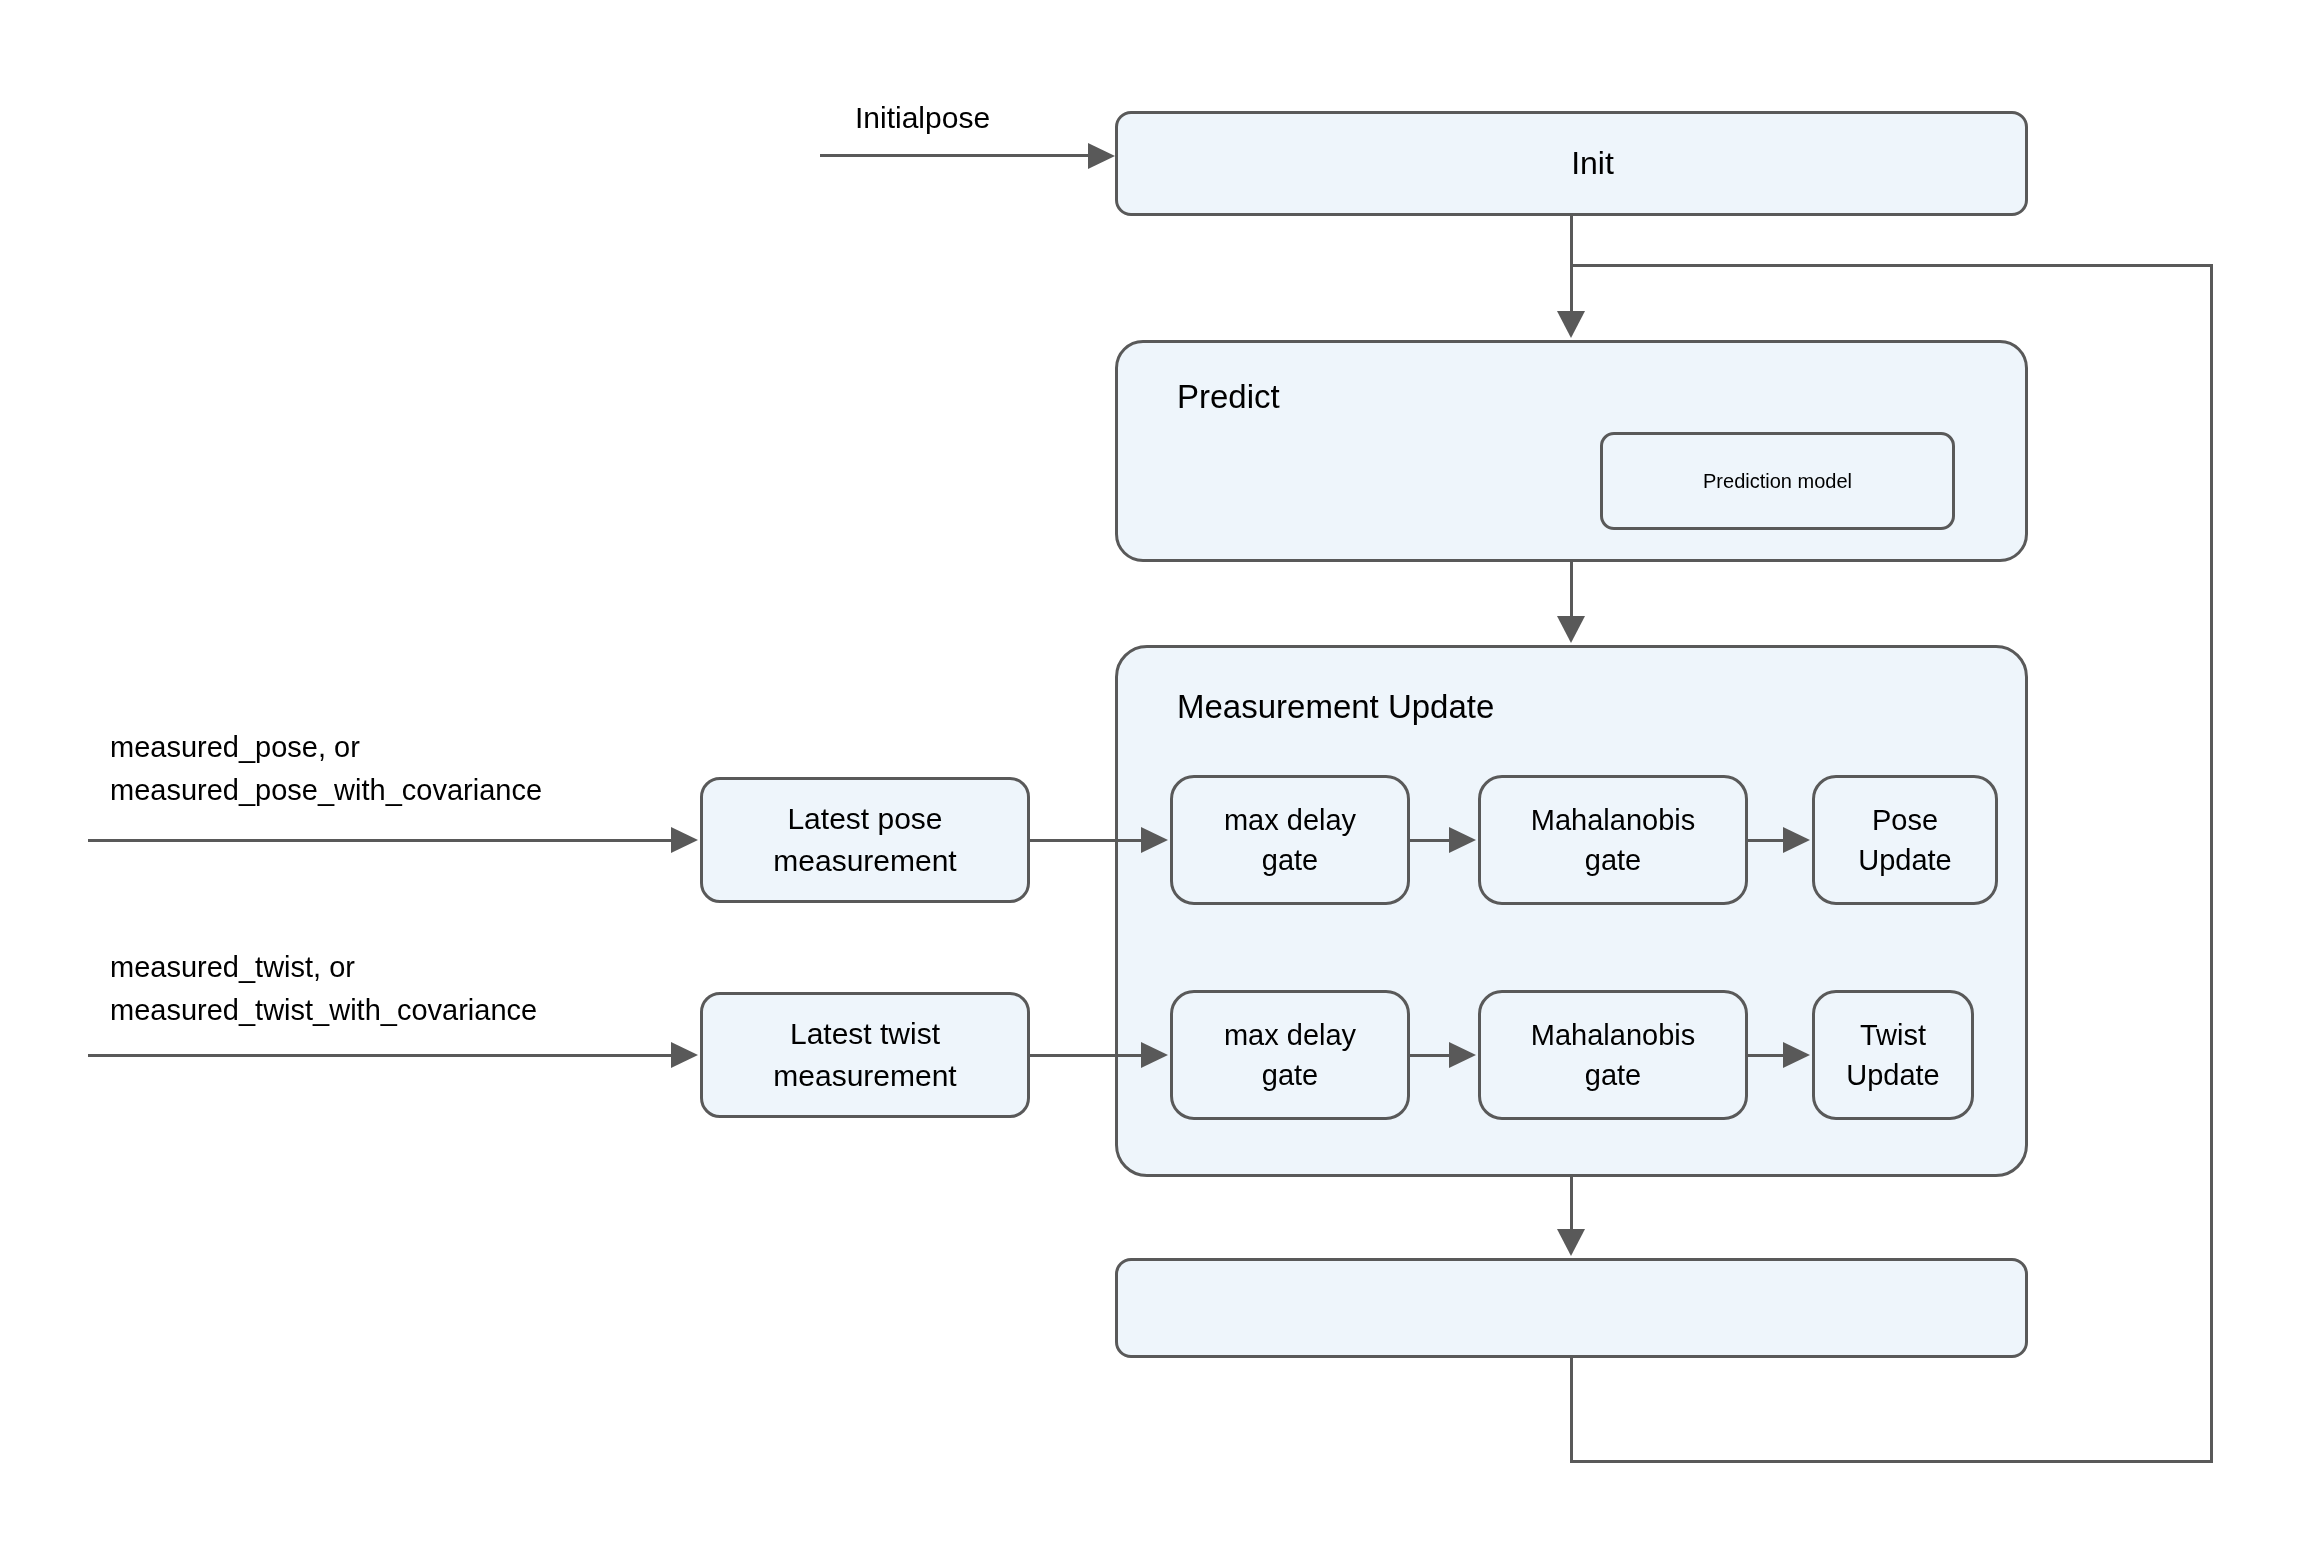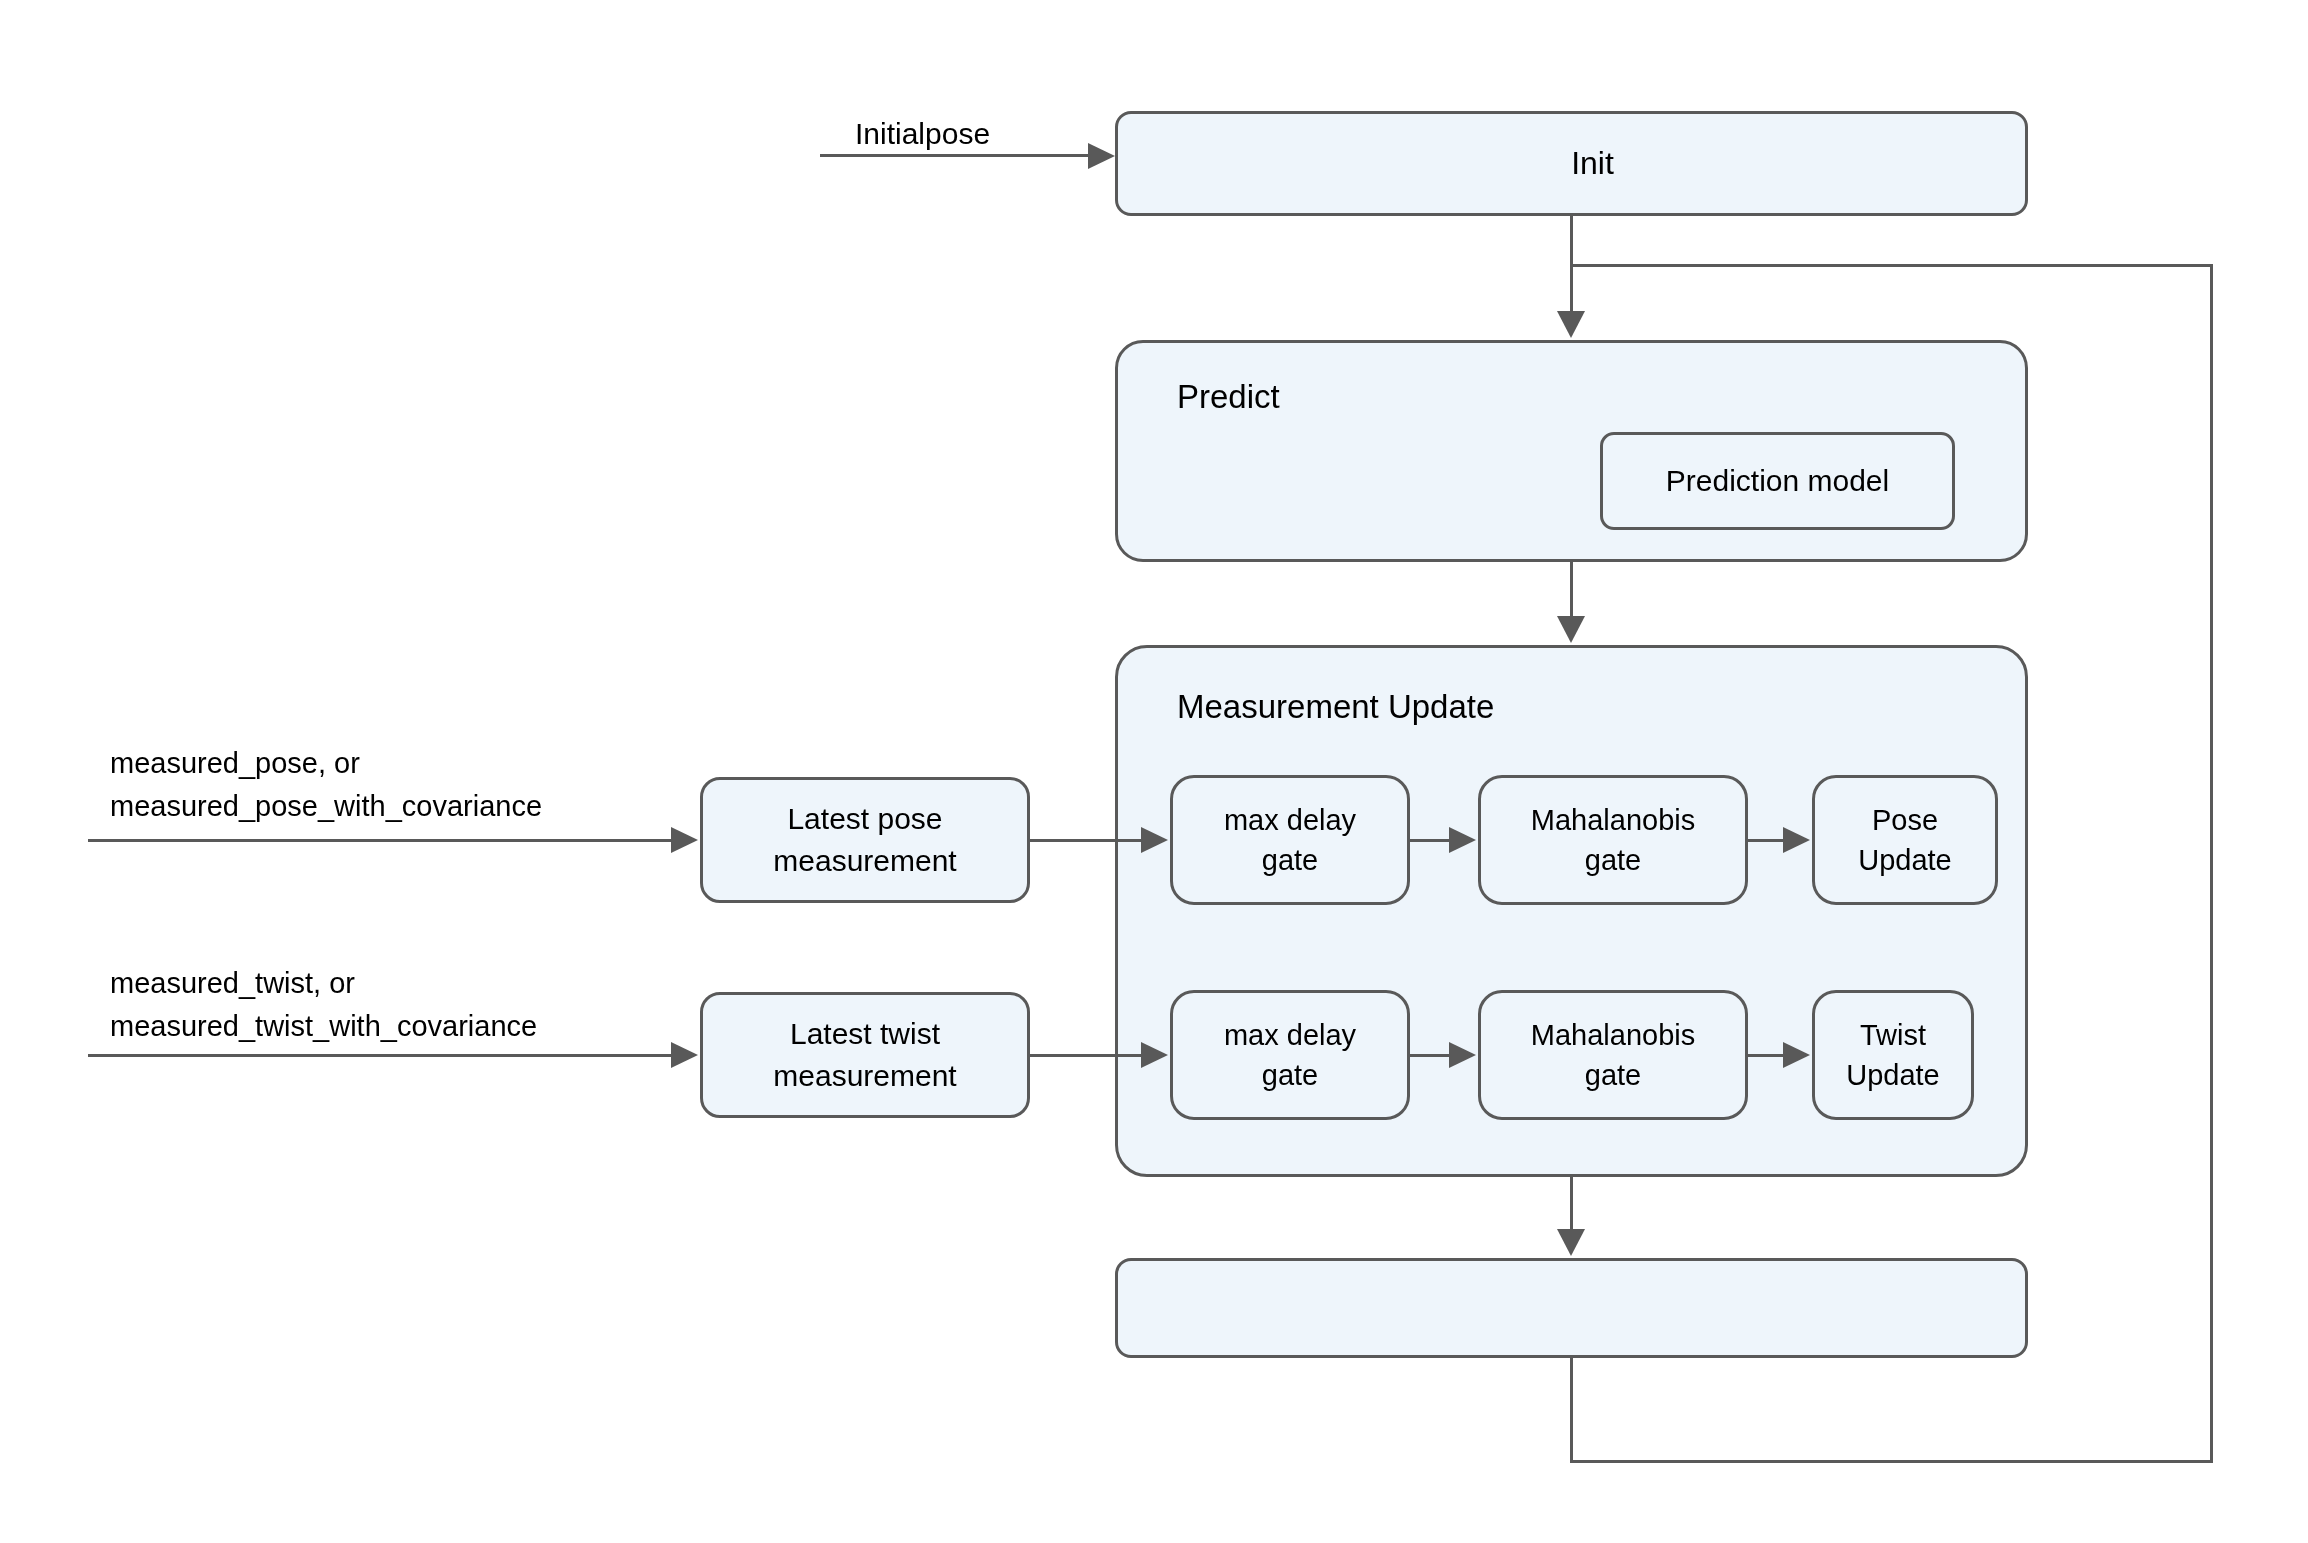--- a/index.html
+++ b/index.html
@@ -20,21 +20,21 @@
   }
   .box{
     position:absolute;box-sizing:border-box;
     background:var(--node_fill);
     border:3px solid var(--node_border);
     display:flex;align-items:center;justify-content:center;
     text-align:center;
   }
   .box .lbl{display:block;}
   .corner-label{position:absolute;font-size:33px;white-space:nowrap;}
-  .txt{position:absolute;font-size:29px;line-height:43px;white-space:nowrap;margin-top:16px;}
+  .txt{position:absolute;font-size:29px;line-height:43px;white-space:nowrap;}
   .hline,.vline{position:absolute;background:var(--connector);}
   .hline{height:3px;}
   .vline{width:3px;}
   .arr-right{
     position:absolute;width:0;height:0;
     border-top:13px solid transparent;
     border-bottom:13px solid transparent;
     border-left:27px solid var(--connector);
   }
   .arr-down{
@@ -46,21 +46,21 @@
 
   
   .initialpose{left:855px;top:96px;font-size:30px;}
   .pose-topic{left:110px;top:726px;}
   .twist-topic{left:110px;top:946px;}
 
   
   .init{left:1115px;top:111px;width:913px;height:105px;border-radius:16px;font-size:32px;padding-left:42px;}
   .predict{left:1115px;top:340px;width:913px;height:222px;border-radius:28px;}
   .predict-label{left:1177px;top:378px;}
-  .prediction-model{left:1600px;top:432px;width:355px;height:98px;border-radius:14px;font-size:30px;}
+  .prediction-model{left:1600px;top:432px;width:355px;height:98px;border-radius:14px;font-size:20px;}
   .mu{left:1115px;top:645px;width:913px;height:532px;border-radius:32px;}
   .mu-label{left:1177px;top:688px;}
   .gate{border-radius:24px;font-size:29px;line-height:40px;}
   .gate-pose-1{left:1170px;top:775px;width:240px;height:130px;}
   .gate-pose-2{left:1478px;top:775px;width:270px;height:130px;}
   .gate-pose-3{left:1812px;top:775px;width:186px;height:130px;}
   .gate-twist-1{left:1170px;top:990px;width:240px;height:130px;}
   .gate-twist-2{left:1478px;top:990px;width:270px;height:130px;}
   .gate-twist-3{left:1812px;top:990px;width:162px;height:130px;}
   .gate-pose-1 .lbl,.gate-twist-1 .lbl{width:180px;}

